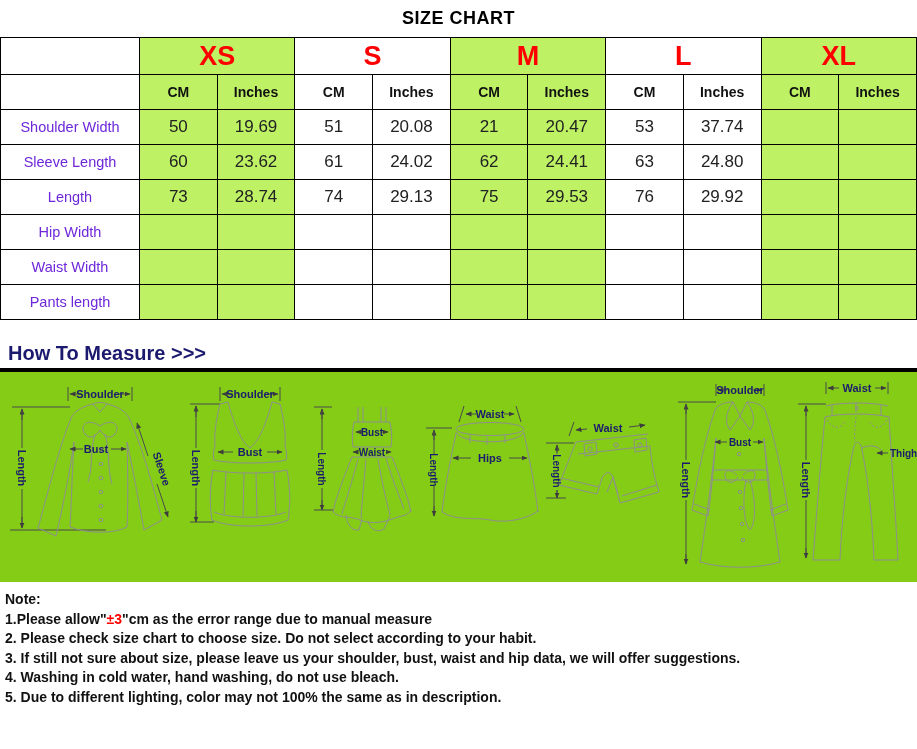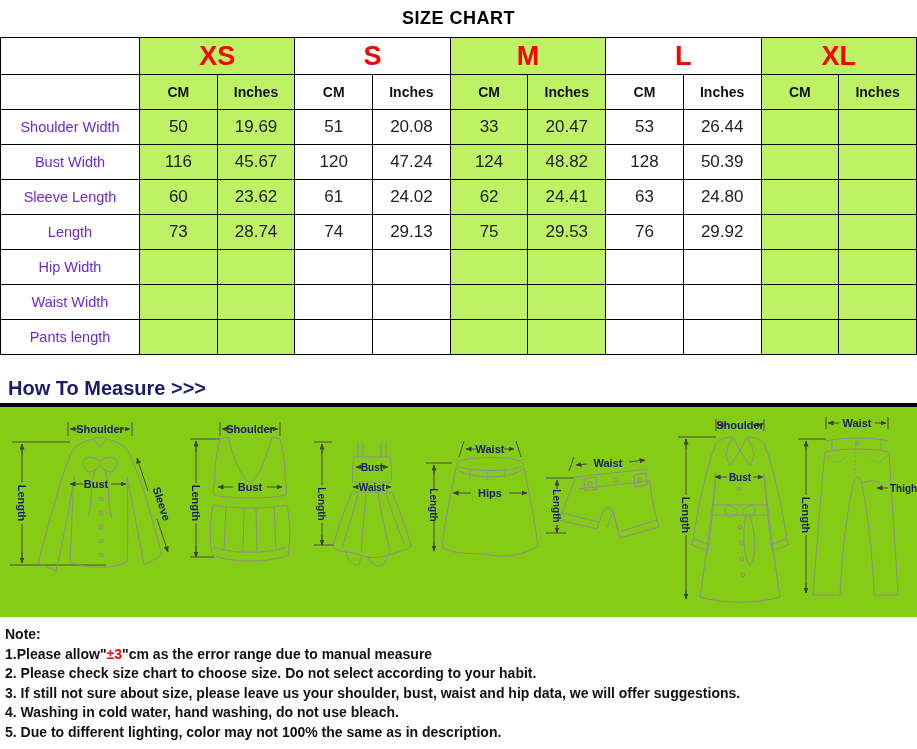--- a/index.html
+++ b/index.html
@@ -85,37 +85,24 @@
     <td class="unit-cell">Inches</td>
     <td class="unit-cell g">CM</td>
     <td class="unit-cell g">Inches</td>
   </tr>
   <tr class="body-row">
     <td class="label-cell">Shoulder Width</td>
     <td class="val-cell g">50</td>
     <td class="val-cell g">19.69</td>
     <td class="val-cell">51</td>
     <td class="val-cell">20.08</td>
-    <td class="val-cell g">33</td>
+    <td class="val-cell g">21</td>
     <td class="val-cell g">20.47</td>
     <td class="val-cell">53</td>
-    <td class="val-cell">26.44</td>
-    <td class="val-cell g"></td>
-    <td class="val-cell g"></td>
-  </tr>
-  <tr class="body-row">
-    <td class="label-cell">Bust Width</td>
-    <td class="val-cell g">116</td>
-    <td class="val-cell g">45.67</td>
-    <td class="val-cell">120</td>
-    <td class="val-cell">47.24</td>
-    <td class="val-cell g">124</td>
-    <td class="val-cell g">48.82</td>
-    <td class="val-cell">128</td>
-    <td class="val-cell">50.39</td>
+    <td class="val-cell">37.74</td>
     <td class="val-cell g"></td>
     <td class="val-cell g"></td>
   </tr>
   <tr class="body-row">
     <td class="label-cell">Sleeve Length</td>
     <td class="val-cell g">60</td>
     <td class="val-cell g">23.62</td>
     <td class="val-cell">61</td>
     <td class="val-cell">24.02</td>
     <td class="val-cell g">62</td>

